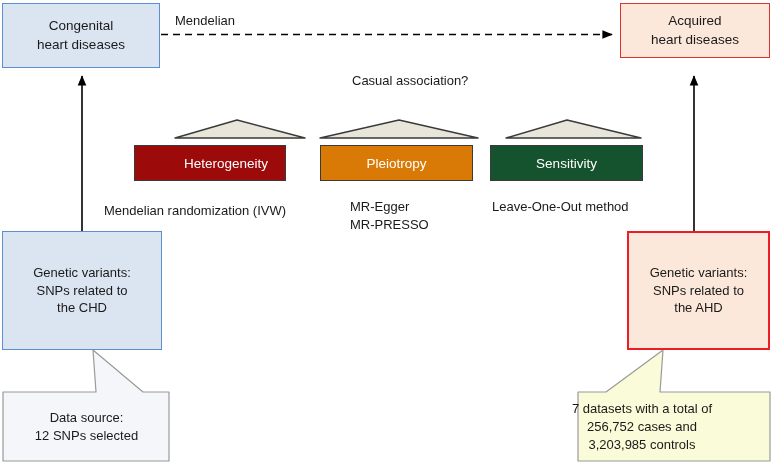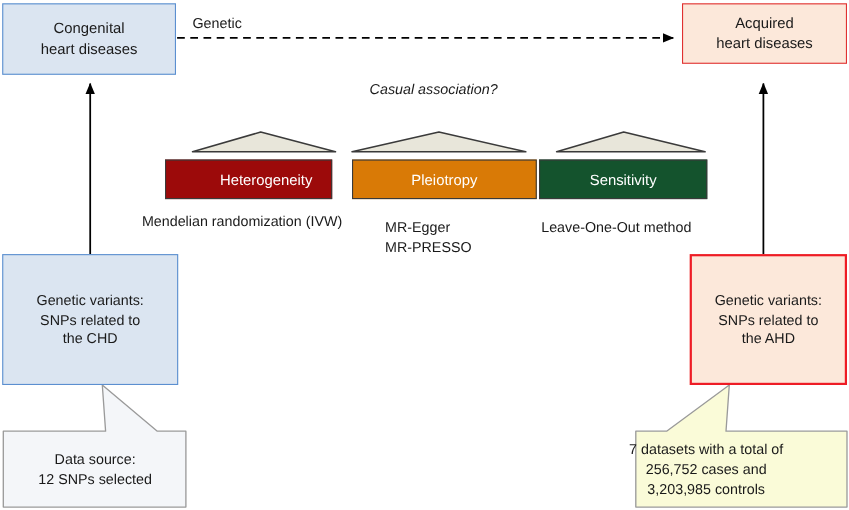--- a/index.html
+++ b/index.html
@@ -66,44 +66,44 @@
     box-sizing: border-box;
     height: 36px;
     display: flex;
     align-items: center;
     justify-content: center;
     color: #ffffff;
     font-size: 13.5px;
     border: 1px solid #3a3a3a;
   }
   #bar-heterogeneity {
-    left: 150px; top: 145px; width: 152px;
+    left: 134px; top: 145px; width: 152px;
     background: #9c0a0a;
     padding-left: 32px;
   }
   #bar-pleiotropy {
-    left: 320px; top: 145px; width: 168px;
+    left: 320px; top: 145px; width: 153px;
     background: #d97a06;
   }
   #bar-sensitivity {
     left: 490px; top: 145px; width: 153px;
     background: #14532d;
   }
 
   
   .free-label {
     position: absolute;
     font-size: 13px;
     color: #1a1a1a;
     white-space: pre-line;
     line-height: 1.35;
   }
   #label-exposure { left: 175px; top: 12px; }
-  #label-casual   { left: 336px; top: 72px; font-style: italic; }
-  #label-ivw      { left: 104px; top: 192px; margin-left: 25px; }
+  #label-casual   { left: 352px; top: 72px; }
+  #label-ivw      { left: 104px; top: 202px; }
   #label-egger    { left: 350px; top: 198px; }
   #label-loo      { left: 492px; top: 198px; text-align: center; }
 
   
   .callout-text {
     position: absolute;
     box-sizing: border-box;
     display: flex;
     align-items: center;
     justify-content: center;
@@ -154,21 +154,21 @@
 <div class="node" id="box-snps-ahd" style="white-space: pre-line;">Genetic variants:
 SNPs related to
 the AHD</div>
 
 <div class="method-bar" id="bar-heterogeneity">Heterogeneity</div>
 
 <div class="method-bar" id="bar-pleiotropy">Pleiotropy</div>
 
 <div class="method-bar" id="bar-sensitivity">Sensitivity</div>
 
-<div class="free-label" id="label-exposure">Genetic</div>
+<div class="free-label" id="label-exposure">Mendelian</div>
 
 <div class="free-label" id="label-casual">Casual association?</div>
 
 <div class="free-label" id="label-ivw">Mendelian randomization (IVW)</div>
 
 <div class="free-label" id="label-egger">MR-Egger
 MR-PRESSO</div>
 
 <div class="free-label" id="label-loo">Leave-One-Out method</div>
 

